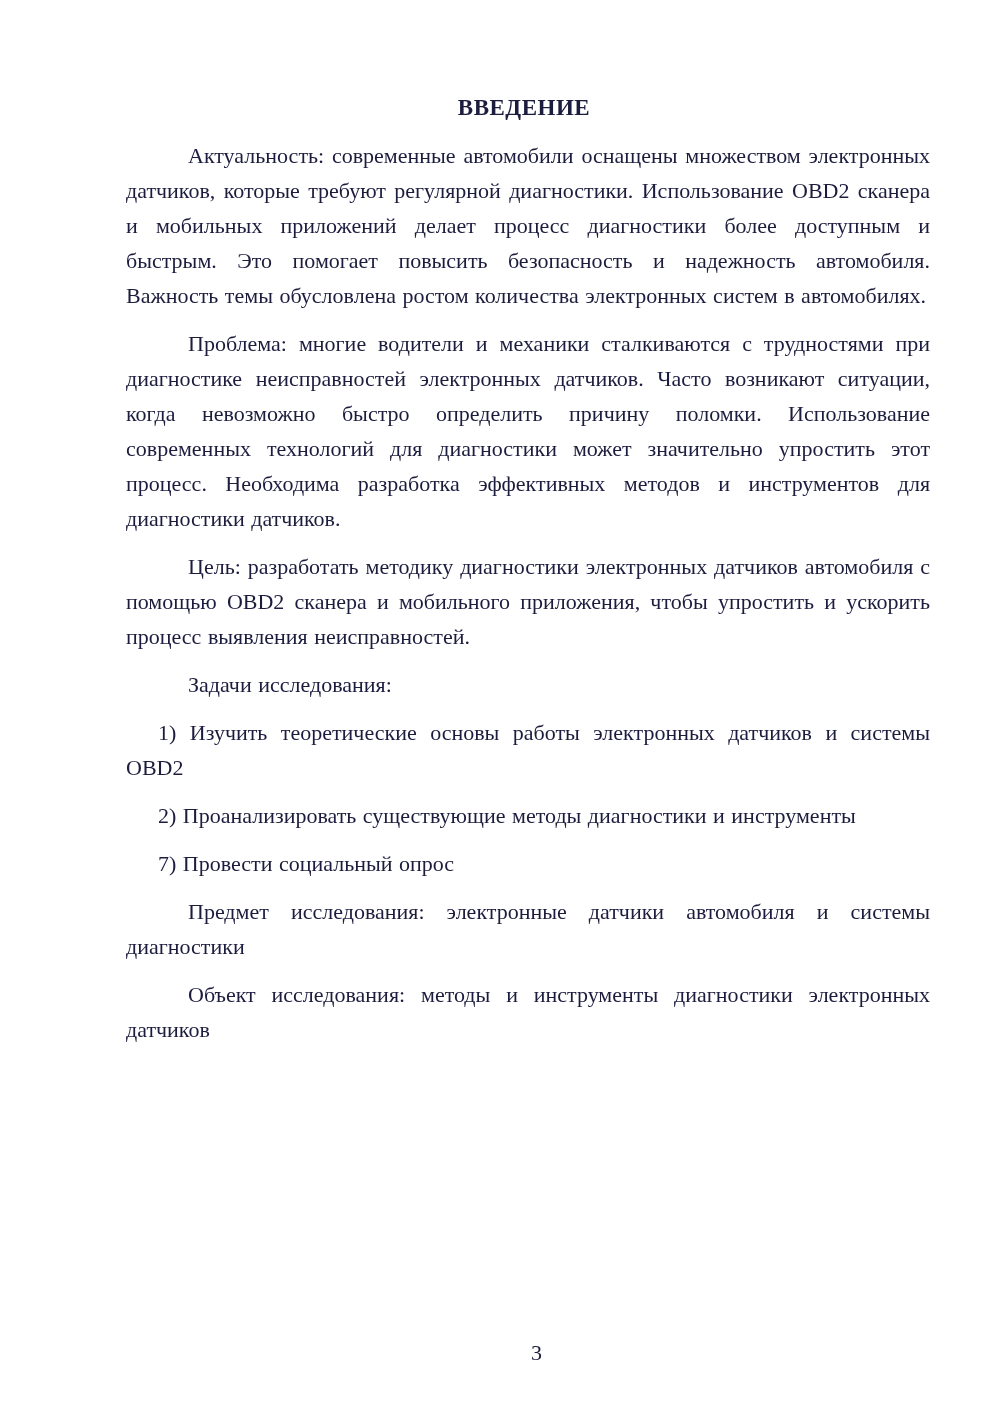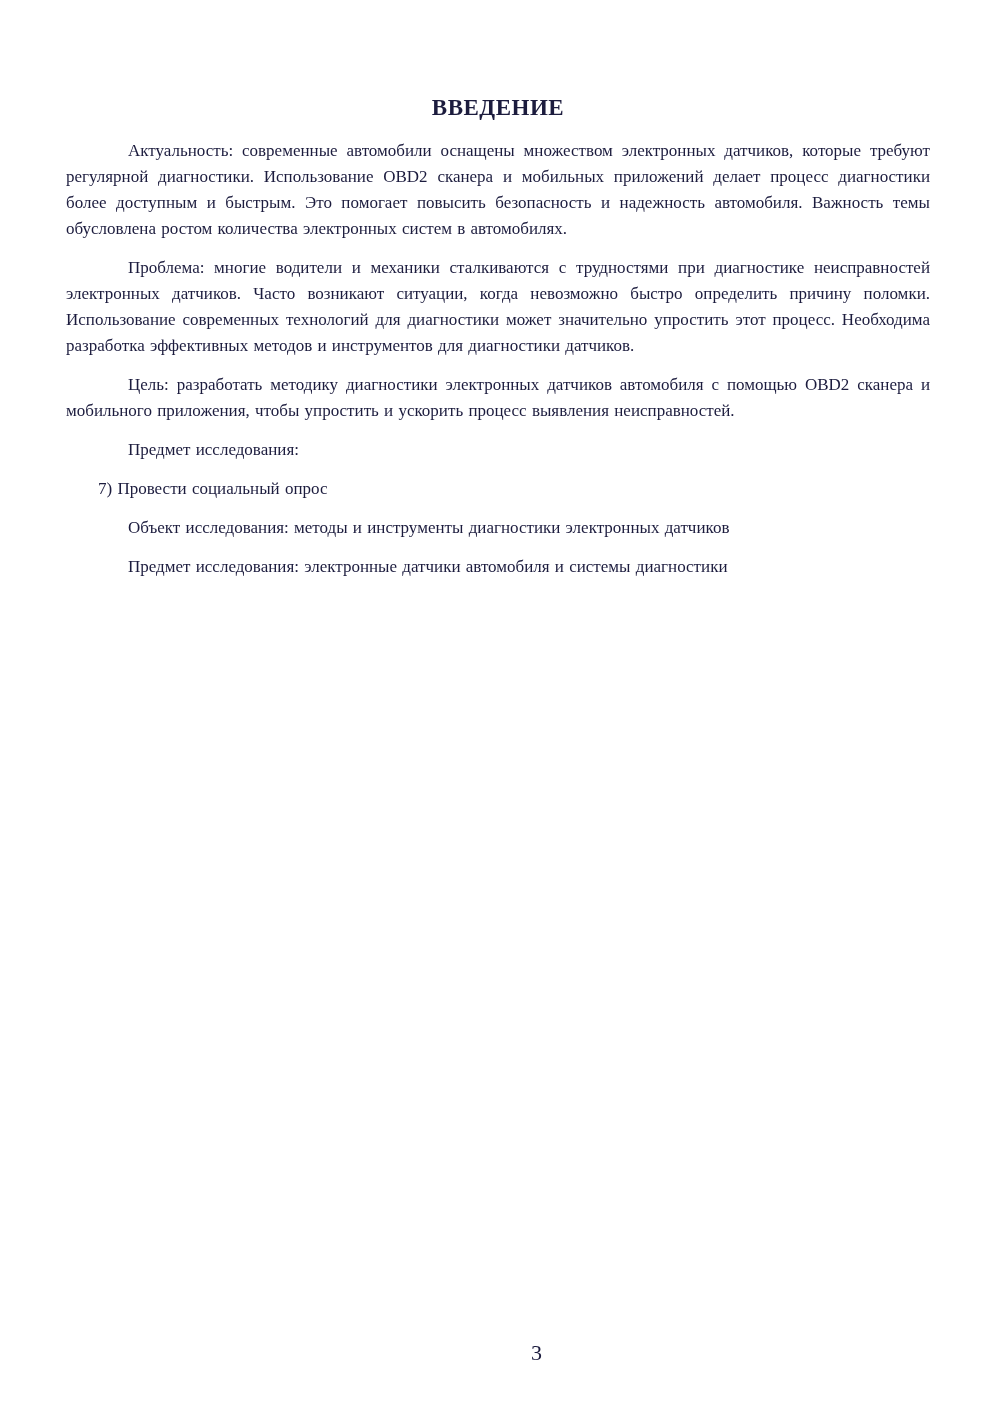--- a/index.html
+++ b/index.html
@@ -15,36 +15,36 @@
     position: relative;
     overflow: hidden;
   }
   .page {
     position: absolute;
     top: 0;
     left: 0;
     width: 1000px;
     height: 1414px;
     box-sizing: border-box;
-    padding: 90px 70px 40px 66px;
+    padding: 90px 70px 40px 118px;
     background: #ffffff;
   }
   .doc-title {
     text-align: center;
     font-weight: bold;
     font-size: 23px;
     line-height: 35px;
     margin: 0 0 13px 0;
     letter-spacing: 0.5px;
   }
   p {
-    font-size: 17px;
-    line-height: 26px;
+    font-size: 22px;
+    line-height: 35px;
     text-align: justify;
-    margin: 0 0 13px 0;
+    margin: 0 0 13px 8px;
     word-spacing: 1px;
   }
   p.body {
     text-indent: 62px;
   }
   p.list-item {
     text-indent: 32px;
   }
   .page-number {
     position: absolute;
@@ -62,27 +62,29 @@
 <div class="page">
 
   <h1 class="doc-title">ВВЕДЕНИЕ</h1>
 
   <p class="body">Актуальность: современные автомобили оснащены множеством электронных датчиков, которые требуют регулярной диагностики. Использование OBD2 сканера и мобильных приложений делает процесс диагностики более доступным и быстрым. Это помогает повысить безопасность и надежность автомобиля. Важность темы обусловлена ростом количества электронных систем в автомобилях.</p>
 
   <p class="body">Проблема: многие водители и механики сталкиваются с трудностями при диагностике неисправностей электронных датчиков. Часто возникают ситуации, когда невозможно быстро определить причину поломки. Использование современных технологий для диагностики может значительно упростить этот процесс. Необходима разработка эффективных методов и инструментов для диагностики датчиков.</p>
 
   <p class="body">Цель: разработать методику диагностики электронных датчиков автомобиля с помощью OBD2 сканера и мобильного приложения, чтобы упростить и ускорить процесс выявления неисправностей.</p>
 
-  <p class="body">Предмет исследования:</p>
+  <p class="body">Задачи исследования:</p>
 
+  <p class="list-item">1) Изучить теоретические основы работы электронных датчиков и системы OBD2</p>
 
+  <p class="list-item">2) Проанализировать существующие методы диагностики и инструменты</p>
 
 
   <p class="list-item">7) Провести социальный опрос</p>
 
 
+  <p class="body">Предмет исследования: электронные датчики автомобиля и системы диагностики</p>
+
   <p class="body">Объект исследования: методы и инструменты диагностики электронных датчиков</p>
-
-  <p class="body">Предмет исследования: электронные датчики автомобиля и системы диагностики</p>
 
   <div class="page-number">3</div>
 
 </div>
 
 </body></html>

